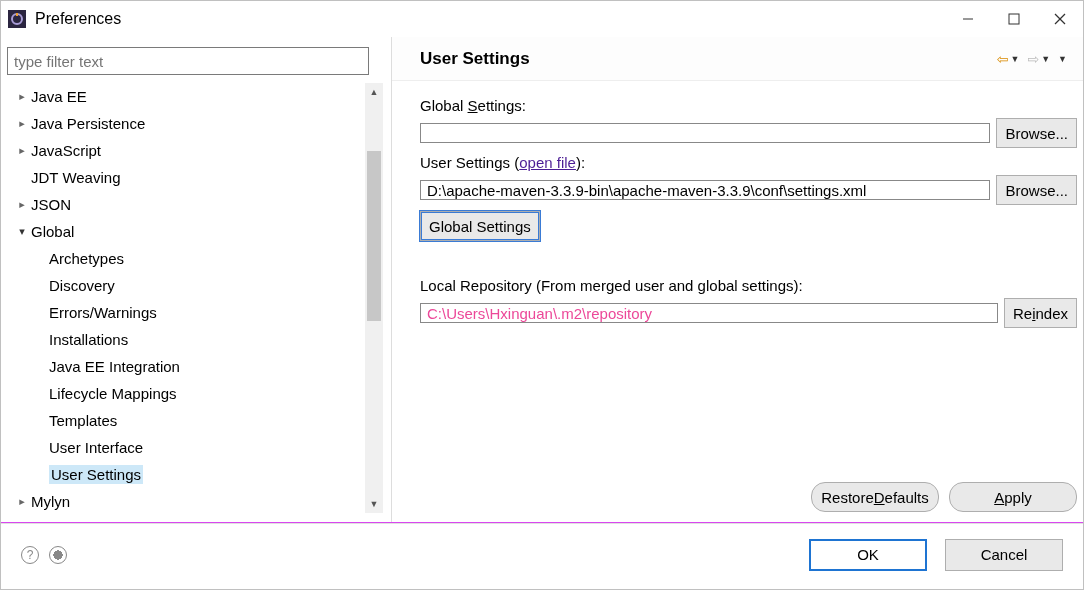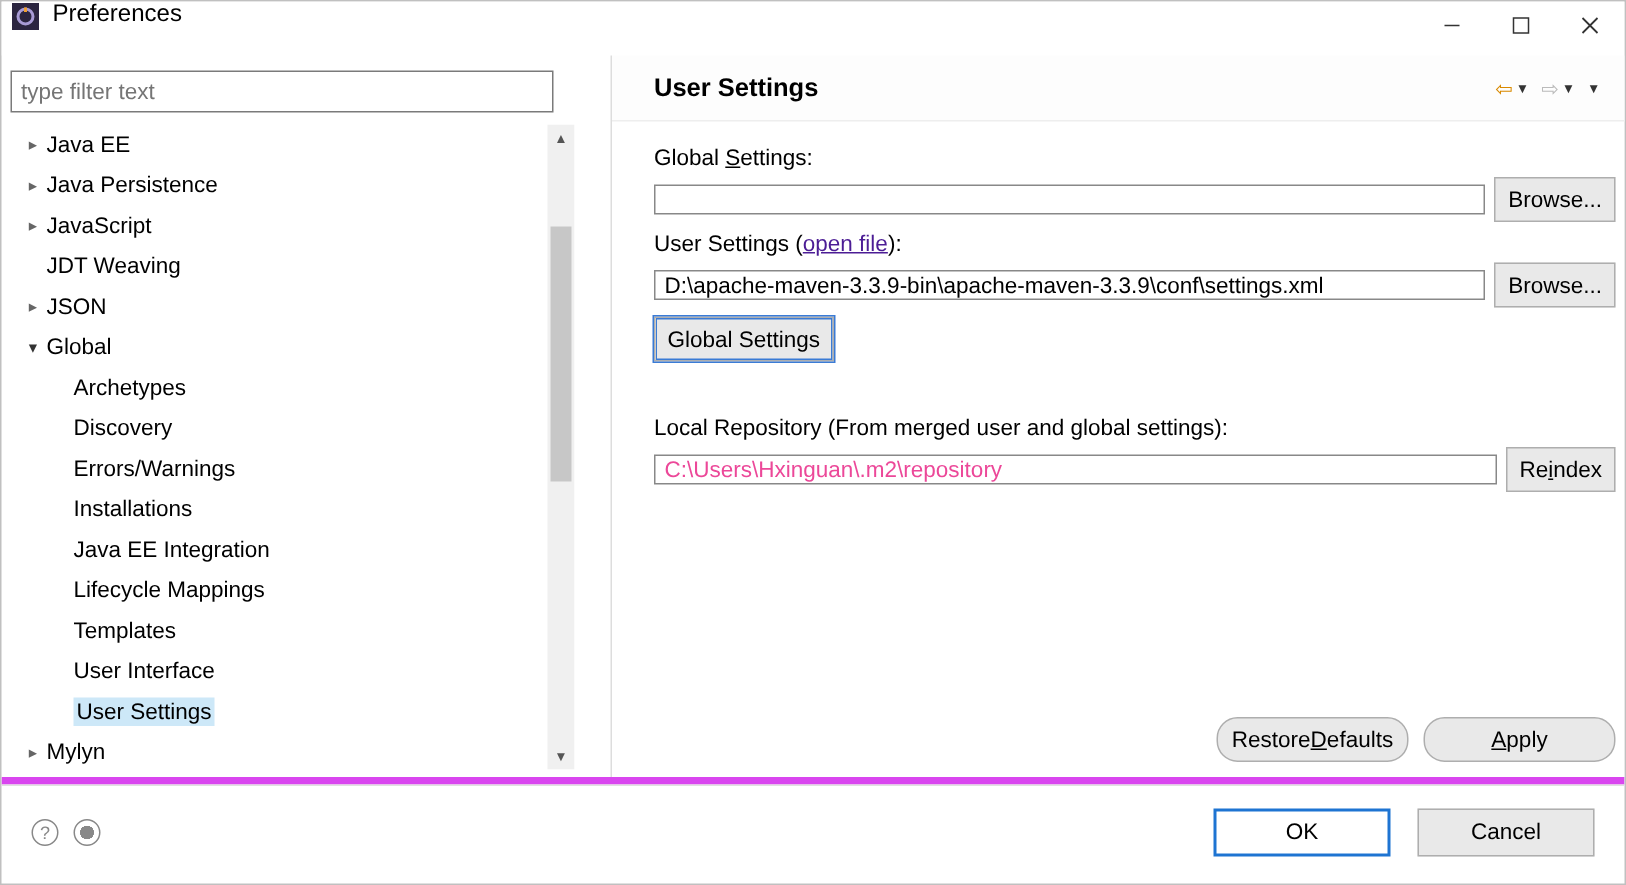--- a/index.html
+++ b/index.html
@@ -11,42 +11,41 @@
     background: #fff;
     width: 1084px;
     height: 590px;
     overflow: hidden;
     position: relative;
     border: 1px solid #c0c0c0;
   }
   .titlebar {
     height: 36px;
     display: flex;
-    align-items: flex-start;
+    align-items: center;
     padding: 0 0 0 6px;
     background: #fff;
   }
   .titlebar .app-icon {
     width: 20px; height: 20px;
     margin-right: 8px;
     display: inline-flex;
     align-items: center; justify-content: center;
   }
   .titlebar .title { font-size: 16px; }
   .winbtns { margin-left: auto; display: flex; }
   .winbtn {
     width: 46px; height: 32px;
     display: flex; align-items: center; justify-content: center;
     font-size: 14px; color:#333;
   }
   .content {
     display: flex;
     height: 486px;
-    border-bottom: 5px solid #d946ef;
-    gap: 16px;
+    border-bottom: 1px solid #d946ef;
   }
   .left-col {
     width: 390px;
     padding: 10px 8px 0 6px;
     position: relative;
   }
   .filter-input {
     width: 362px;
     height: 28px;
     border: 1px solid #7a7a7a;

